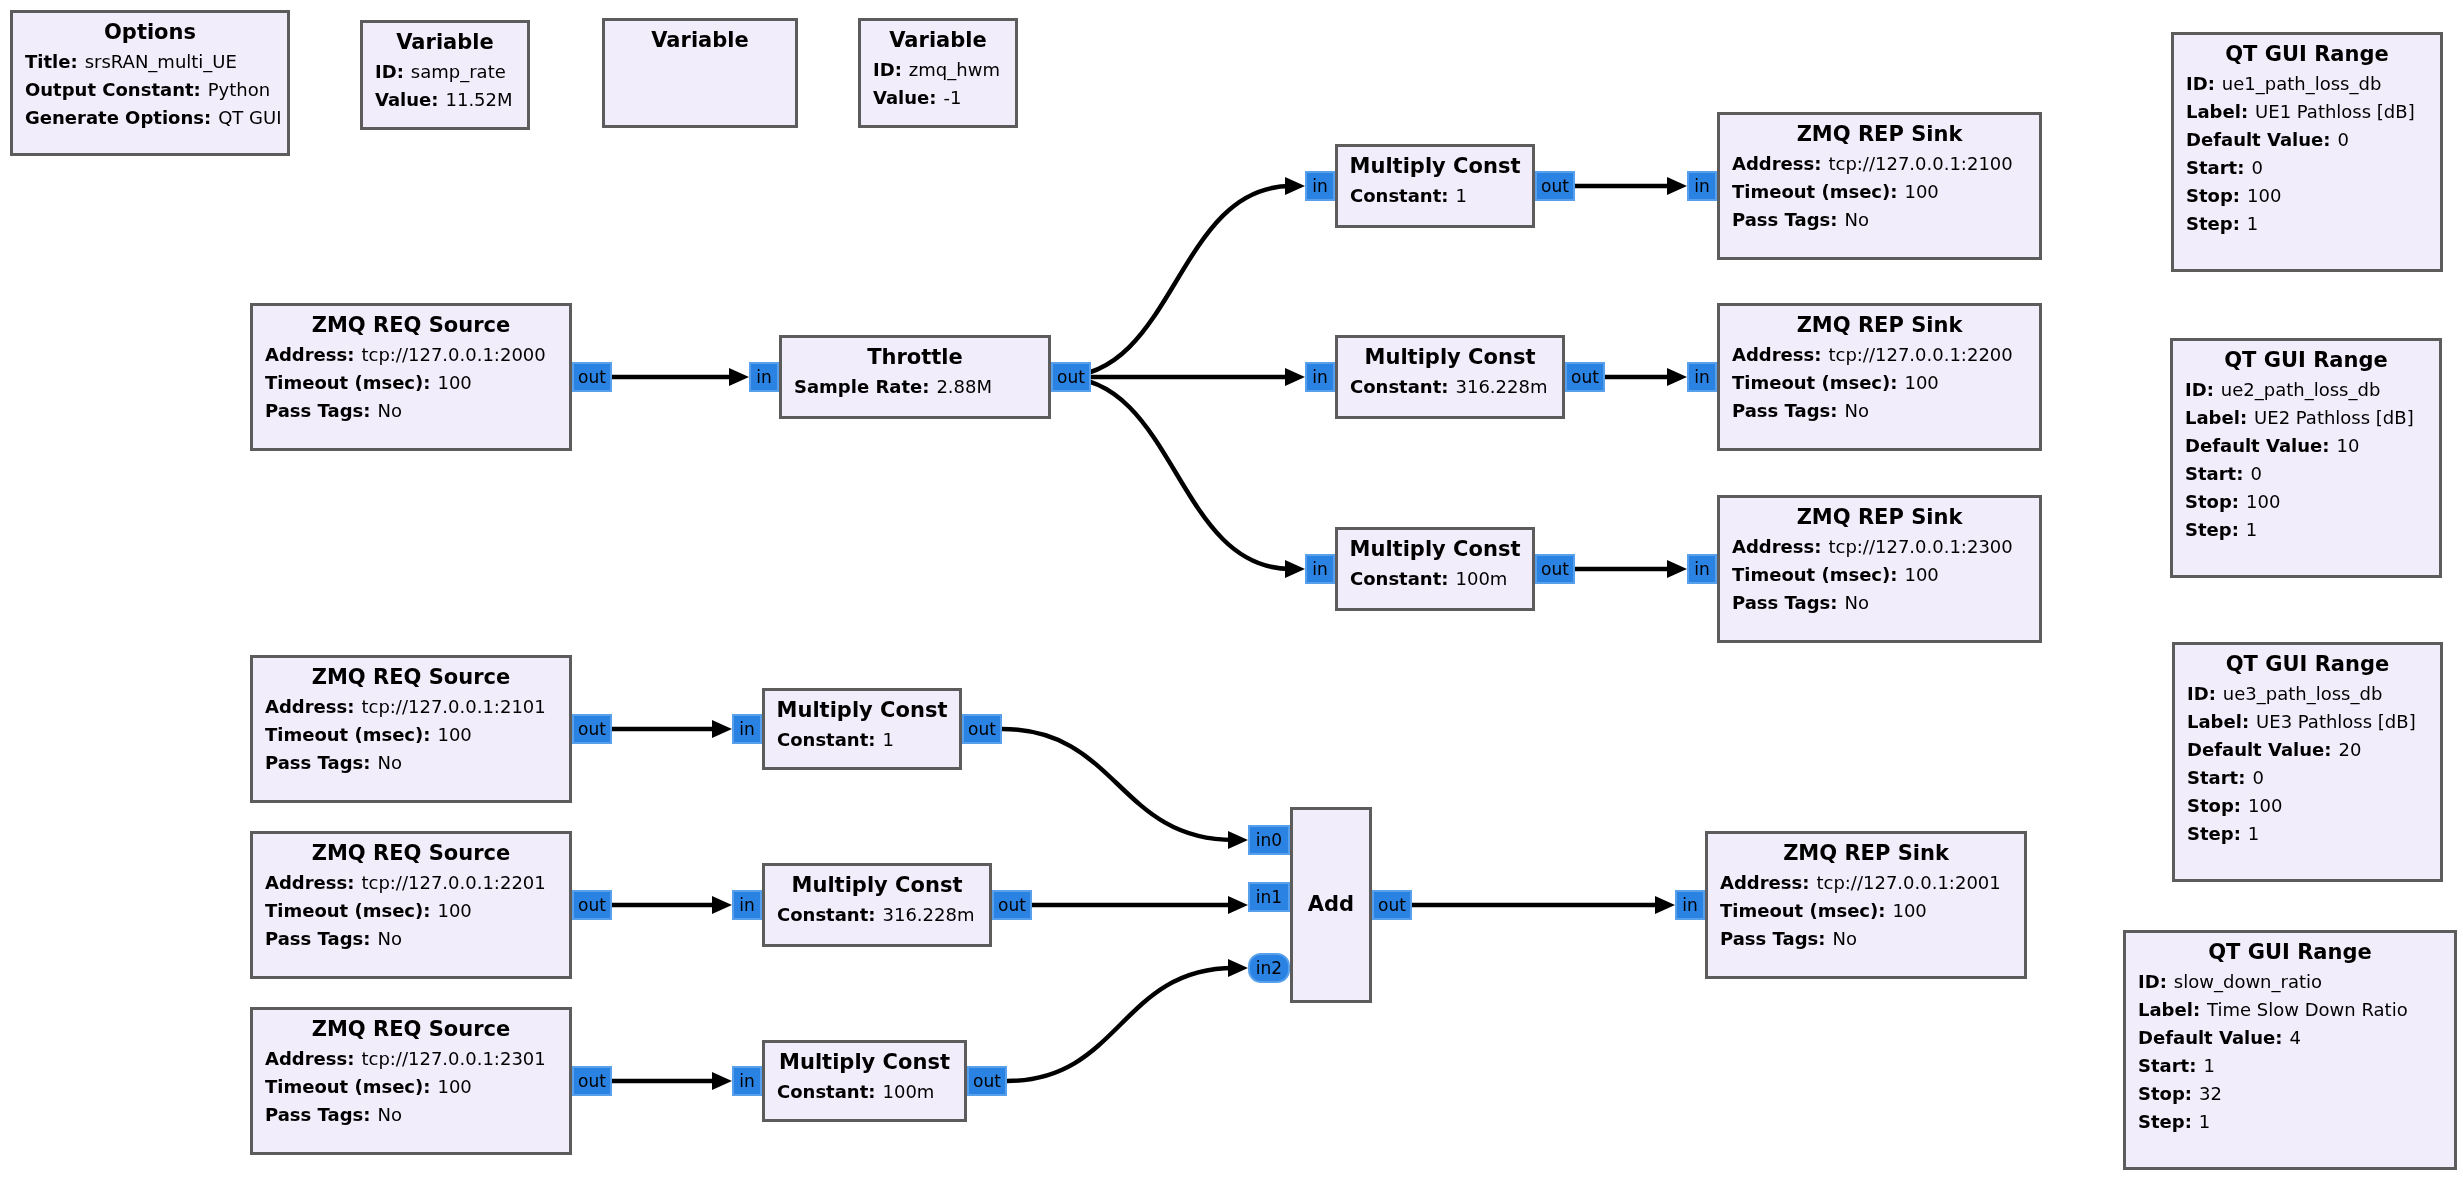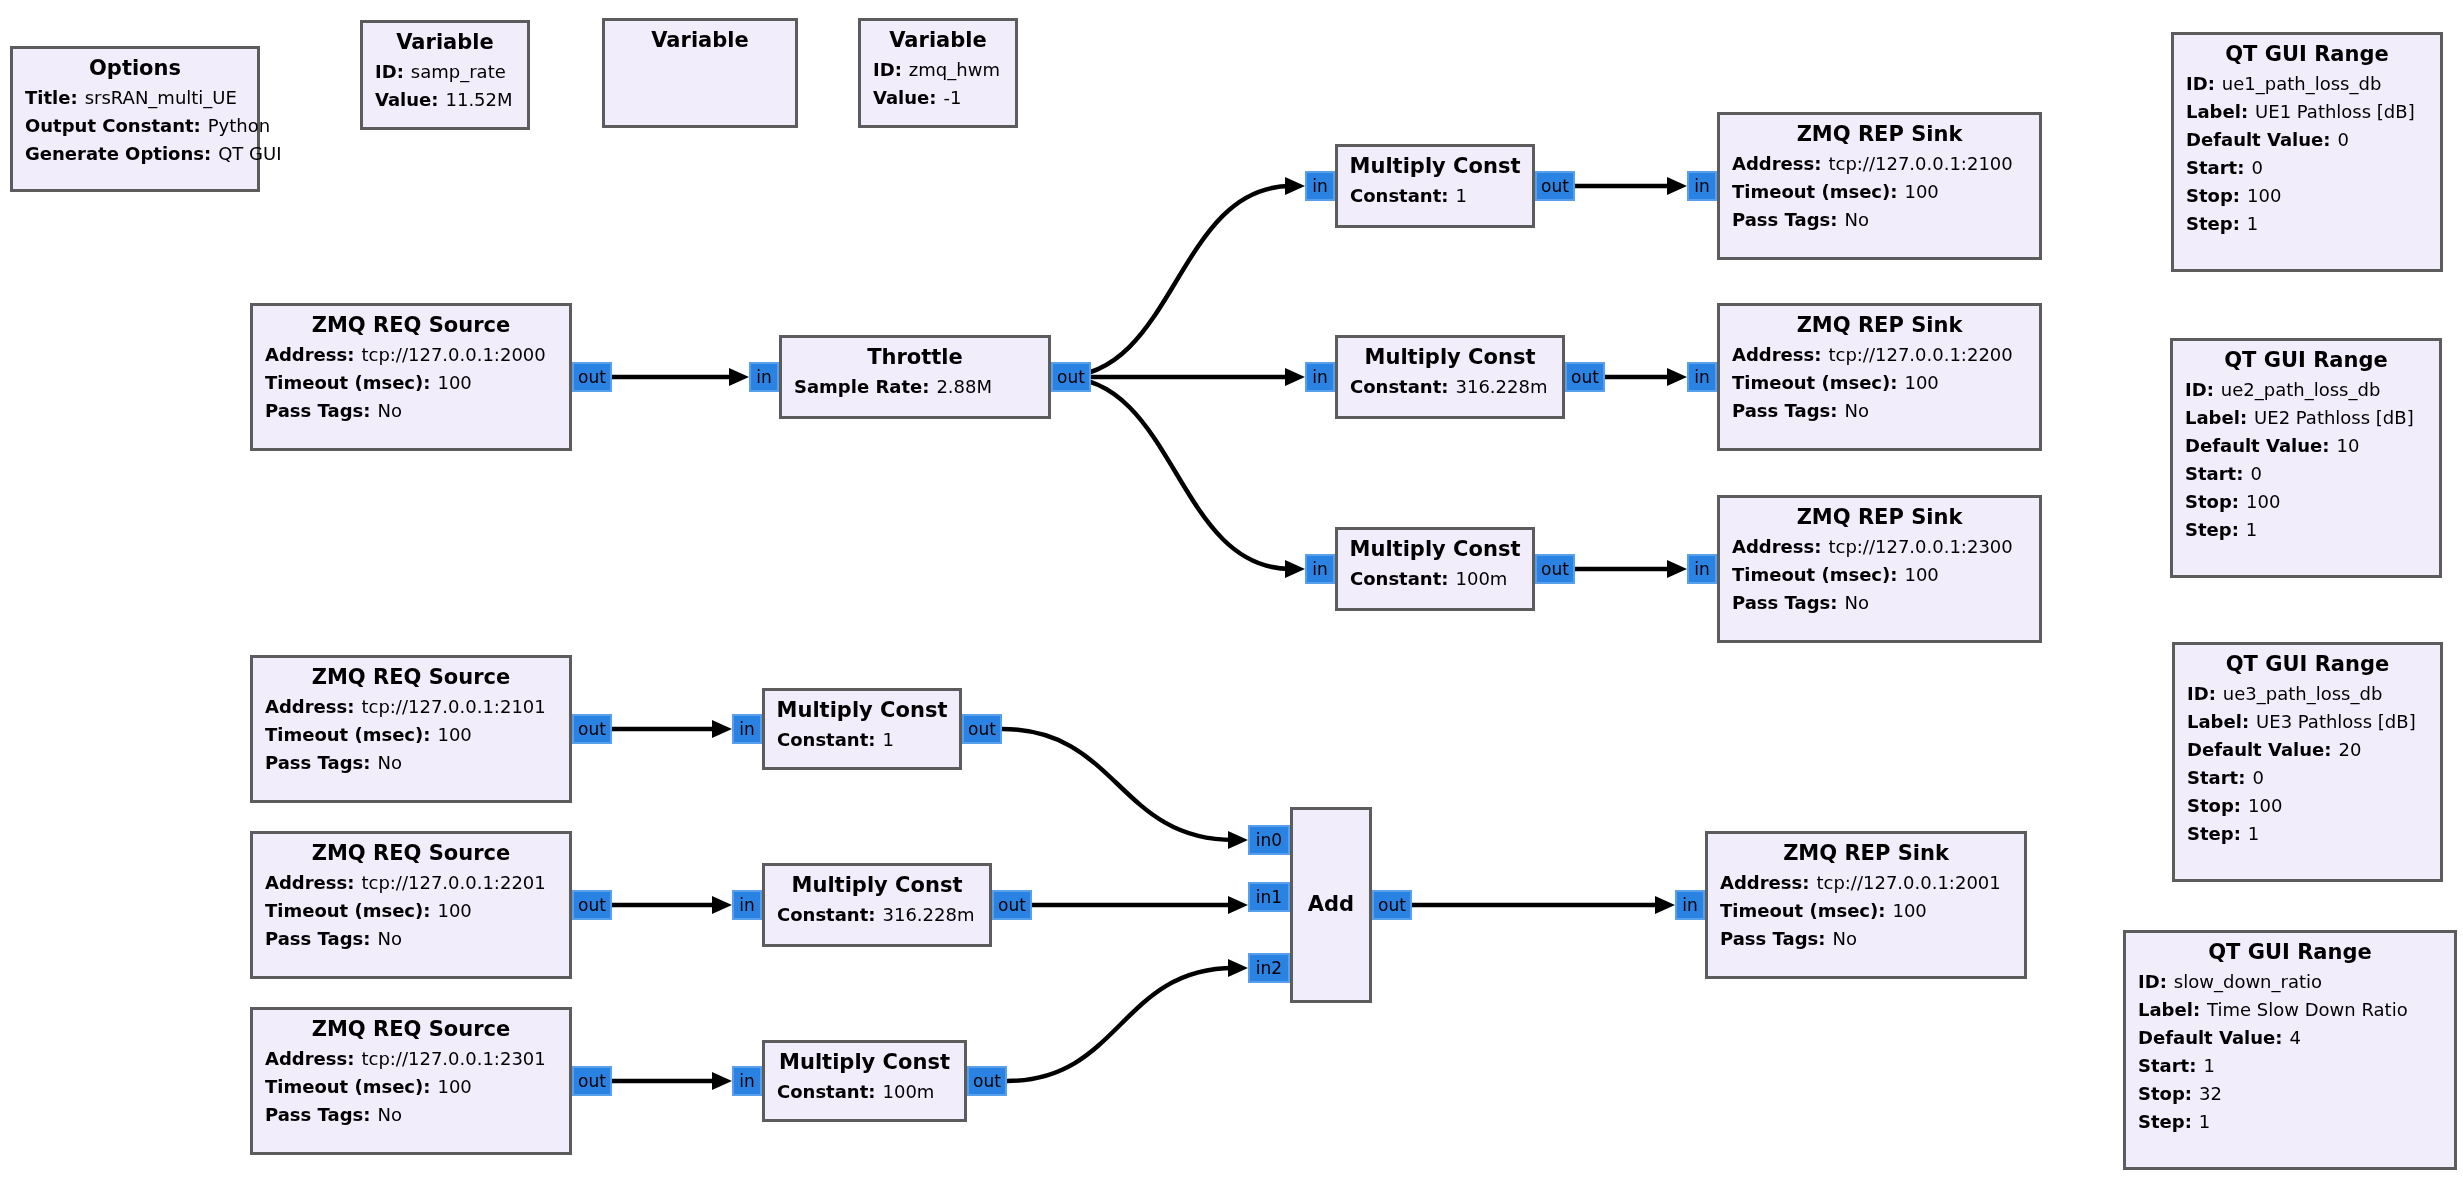--- a/index.html
+++ b/index.html
@@ -63,21 +63,21 @@
       <polygon points="732,1081 712,1072 712,1090" fill="#000000"></polygon>
       <path d="M 1002 729 C 1118 729, 1118 840, 1234 840" fill="none" stroke="#000000" stroke-width="4.5"></path>
       <polygon points="1248,840 1228,831 1228,849" fill="#000000"></polygon>
       <path d="M 1032 905 L 1234 905" fill="none" stroke="#000000" stroke-width="4.5"></path>
       <polygon points="1248,905 1228,896 1228,914" fill="#000000"></polygon>
       <path d="M 1007 1081 C 1120.5 1081, 1120.5 968, 1234 968" fill="none" stroke="#000000" stroke-width="4.5"></path>
       <polygon points="1248,968 1228,959 1228,977" fill="#000000"></polygon>
       <path d="M 1412 905 L 1661 905" fill="none" stroke="#000000" stroke-width="4.5"></path>
       <polygon points="1675,905 1655,896 1655,914" fill="#000000"></polygon>
     </svg>
-    <div class="block" style="left: 10px; top: 10px; width: 250px; height: 146px; margin-top: 36px;">
+    <div class="block" style="left: 10px; top: 10px; width: 280px; height: 146px;">
       <div class="title">Options</div>
       <div class="params">
         <div class="param"><span class="lbl">Title:</span><span class="val">srsRAN_multi_UE</span></div>
         <div class="param"><span class="lbl">Output Constant:</span><span class="val">Python</span></div>
         <div class="param"><span class="lbl">Generate Options:</span><span class="val">QT GUI</span></div>
       </div>
     </div>
     <div class="block" style="left: 360px; top: 20px; width: 170px; height: 110px;">
       <div class="title">Variable</div>
       <div class="params">
@@ -211,21 +211,21 @@
       <div class="params">
         <div class="param"><span class="lbl">Constant:</span><span class="val">100m</span></div>
       </div>
       <div class="port in" style="left: -33px; top: 23px; width: 30px; height: 30px;">in</div>
       <div class="port out" style="right: -43px; top: 23px; width: 40px; height: 30px;">out</div>
     </div>
     <div class="block no-params" style="left: 1290px; top: 807px; width: 82px; height: 196px;">
       <div class="title">Add</div>
       <div class="port in" style="left: -45px; top: 15px; width: 42px; height: 30px;">in0</div>
       <div class="port in" style="left: -45px; top: 72px; width: 42px; height: 30px;">in1</div>
-      <div class="port in" style="left: -45px; top: 143px; width: 42px; height: 30px;">in2</div>
+      <div class="port in" style="left: -45px; top: 143px; width: 42px; height: 30px; border-radius: 13px;">in2</div>
       <div class="port out" style="right: -43px; top: 80px; width: 40px; height: 30px;">out</div>
     </div>
     <div class="block" style="left: 1705px; top: 831px; width: 322px; height: 148px;">
       <div class="title">ZMQ REP Sink</div>
       <div class="params">
         <div class="param"><span class="lbl">Address:</span><span class="val">tcp://127.0.0.1:2001</span></div>
         <div class="param"><span class="lbl">Timeout (msec):</span><span class="val">100</span></div>
         <div class="param"><span class="lbl">Pass Tags:</span><span class="val">No</span></div>
       </div>
       <div class="port in" style="left: -33px; top: 56px; width: 30px; height: 30px;">in</div>

